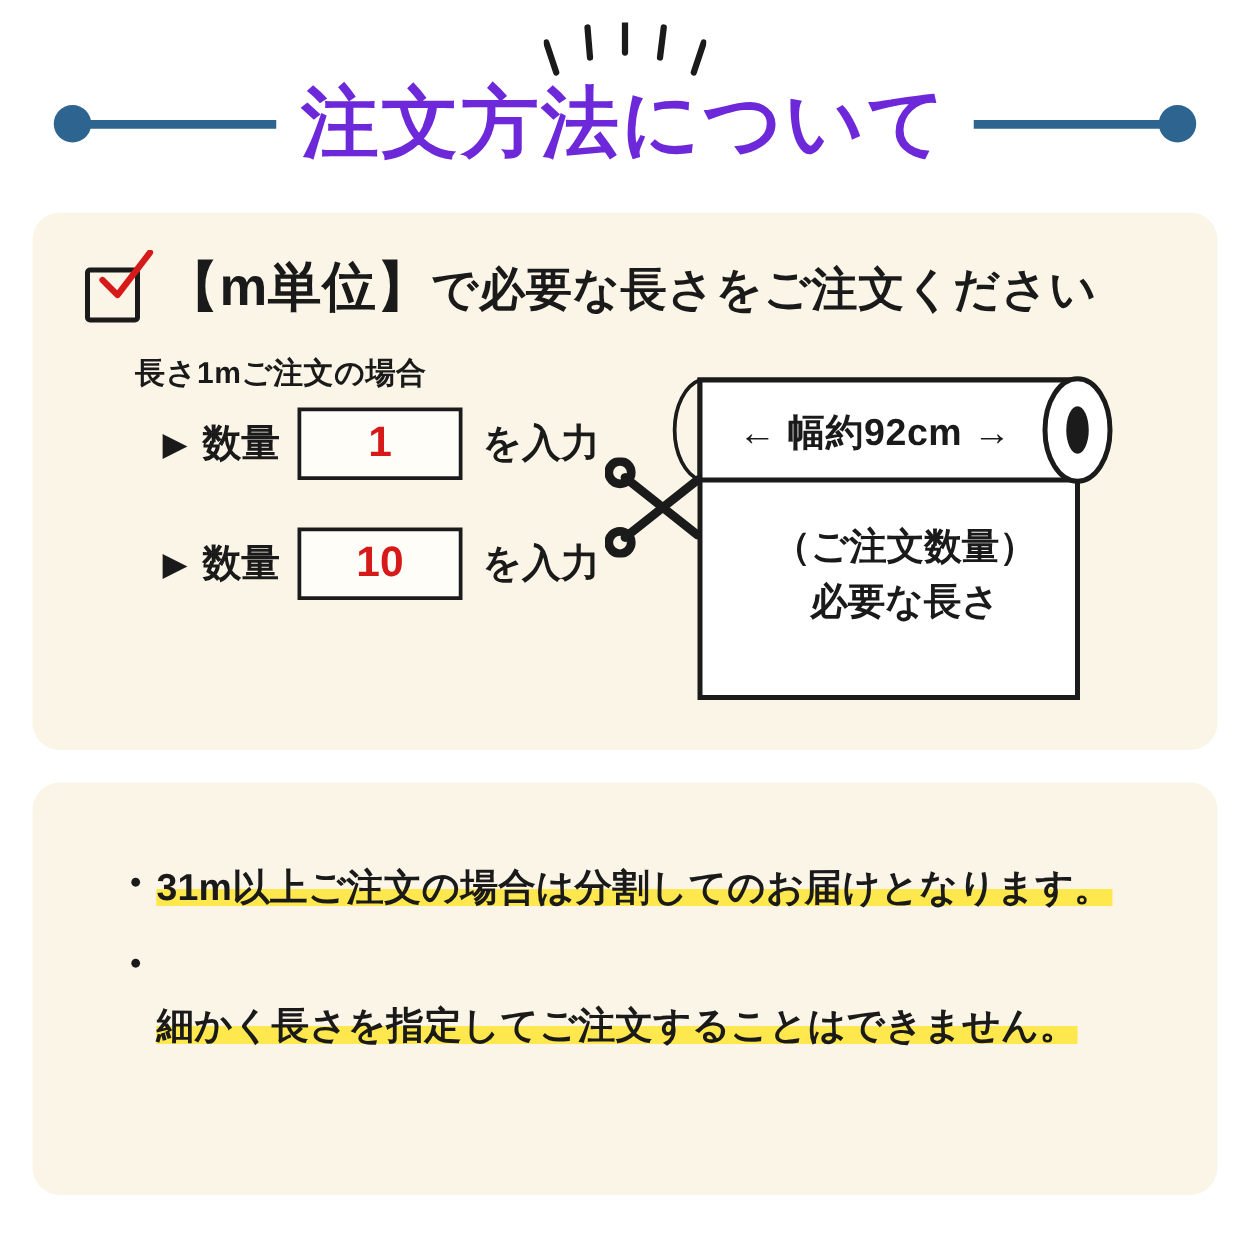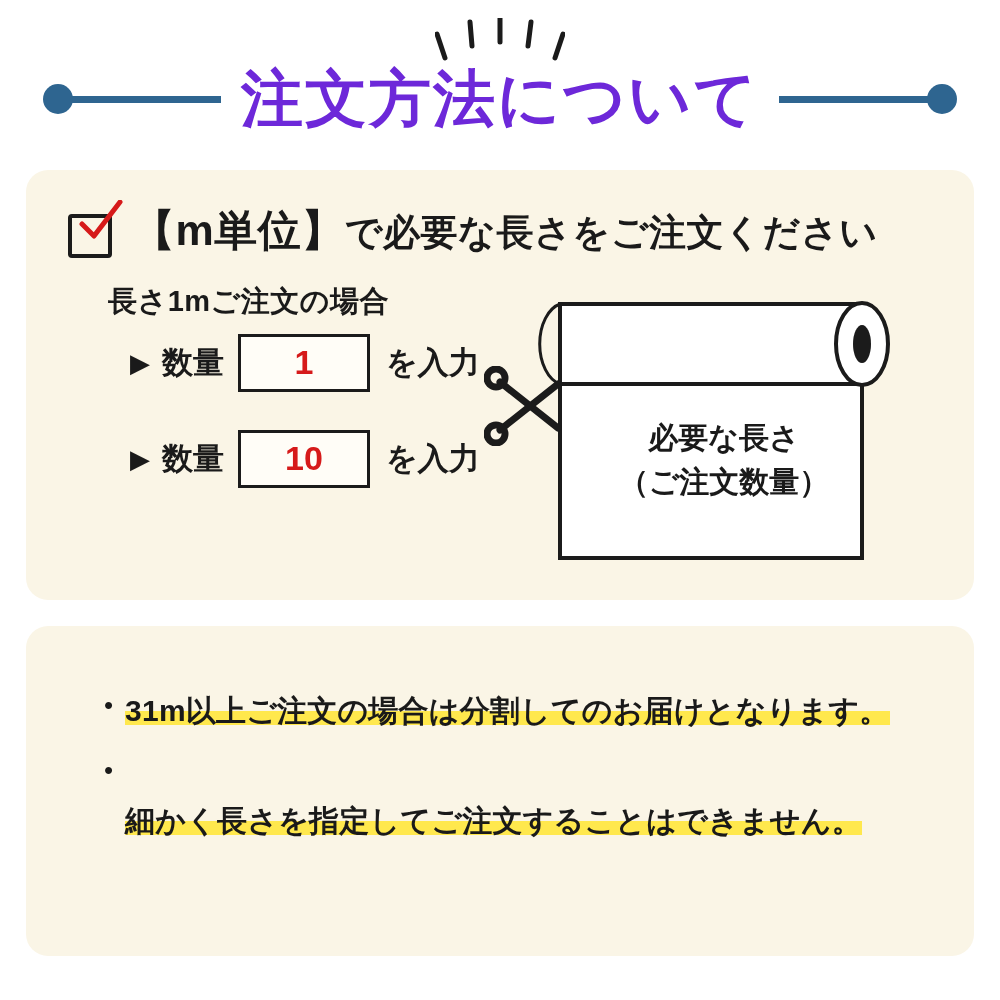--- a/index.html
+++ b/index.html
@@ -109,21 +109,21 @@
     font-size: 43px;
   }
 
   
   .examples {
     margin-top: 24px;
     margin-left: 52px;
     width: 470px;
   }
   .ex-title {
-    font-size: 29px;
+    font-size: 24px;
     font-weight: bold;
     letter-spacing: 0.5px;
   }
   .ex-row {
     display: flex;
     align-items: center;
     margin-top: 12px;
     margin-left: 22px;
   }
   .tri {
@@ -298,24 +298,25 @@
 
     <svg style="position:absolute; left:-48px; top:78px;" width="90" height="80" viewBox="0 0 90 80">
       <g stroke="#1b1b1b" stroke-width="7" fill="none" stroke-linecap="round">
         <line x1="16" y1="16" x2="74" y2="62"></line>
         <line x1="16" y1="64" x2="74" y2="18"></line>
         <circle cx="12" cy="12" r="9"></circle>
         <circle cx="12" cy="68" r="9"></circle>
       </g>
     </svg>
 
+    <div class="roll-width-text">← 幅約92cm →</div>
 
     <div class="roll-length-text">
+      <div>（ご注文数量）</div>
       <div>必要な長さ</div>
-      <div>（ご注文数量）</div>
     </div>
   </div>
 </div>
 
 <div class="card card-2">
 
 
   <div class="bullets">
 
     <div class="bullet">

